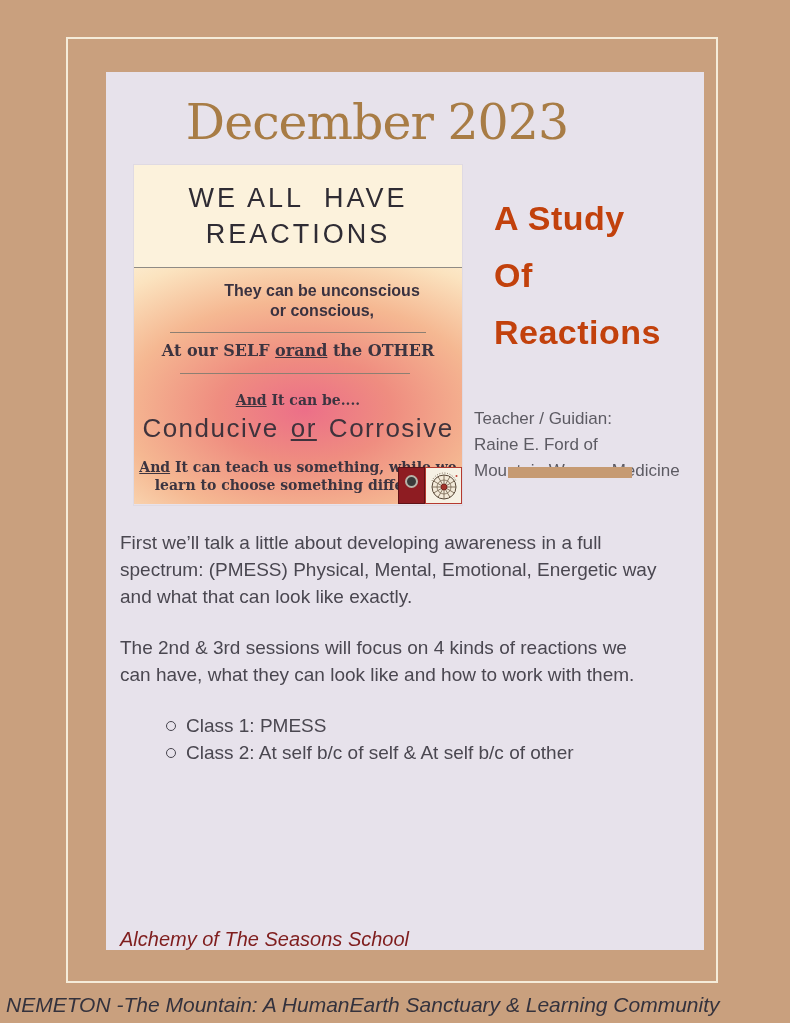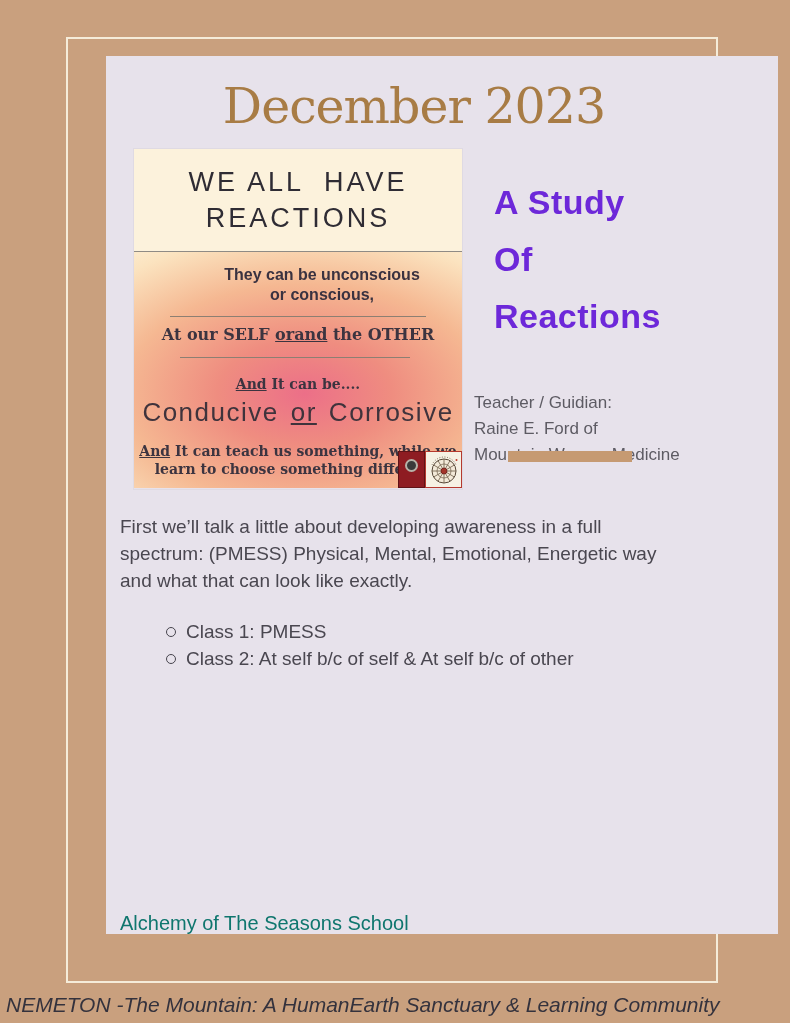--- a/index.html
+++ b/index.html
@@ -6,21 +6,21 @@
   html,body { background:#c9a07e; }
   .page {
     position:relative; width:790px; height:1023px; overflow:hidden;
     background:#c9a07e; font-family:"Liberation Sans", sans-serif;
   }
   .frame {
     position:absolute; left:66px; top:37px; width:652px; height:946px;
     border:2px solid #f5ecd9;
   }
   .card {
-    position:absolute; left:106px; top:56px; width:672px; height:878px;
+    position:absolute; left:106px; top:72px; width:598px; height:878px;
     background:#e7e2eb;
   }
   .month-title {
     position:absolute; top:22px; left:0; right:0;
     text-align:center; padding-right:56px;
     font-family:"DejaVu Serif", serif;
     font-size:49px; color:#a87c45; letter-spacing:-1px; white-space:pre;
   }
   
   .flyer {
@@ -59,21 +59,21 @@
     position:absolute; left:6px; top:7px; width:13px; height:13px; border-radius:50%;
     background:#3a3a3a; border:2px solid #b7b3a8;
   }
   .wheel {
     width:37px; height:37px; background:#f6f1e4; border:1px solid #b5392f;
     display:flex; align-items:center; justify-content:center;
   }
   
   .study-heading {
     position:absolute; left:388px; top:118px;
-    font-size:34px; font-weight:700; color:#6d28d9; line-height:57px;
+    font-size:34px; font-weight:700; color:#c2410c; line-height:57px;
     letter-spacing:0.5px; white-space:pre;
   }
   .teacher {
     position:absolute; left:368px; top:334px;
     font-size:17px; color:#5d5b63; line-height:26px; white-space:pre;
   }
   .bar { position:absolute; left:402px; top:395px; width:124px; height:11px; background:#c69a72; }
   
   .body-text {
     position:absolute; left:14px; top:438px; width:560px;
@@ -82,21 +82,21 @@
   .body-text p { white-space:pre-line; margin:0 0 21px 0; }
   .body-text p.tight { margin-bottom:24px;margin-top:19px; }
   .body-text ul { list-style:none; margin:3px 0 0 45px; padding:0; }
   .body-text li { position:relative; padding-left:21px; white-space:pre-line; }
   .body-text li::before {
     content:""; position:absolute; left:1px; top:9px; width:8px; height:8px;
     border:1.5px solid #47454e; border-radius:50%;
   }
   .alchemy {
     position:absolute; left:14px; top:856px;
-    font-size:20px; color:#0f766e;
+    font-style:italic; font-size:20px; color:#7f1d1d;
   }
   .collective {
     position:absolute; left:78px; top:960px;
     font-style:italic; font-size:20px; color:#3a3843;
   }
   .community {
     position:absolute; left:6px; top:993px;
     font-style:italic; font-size:21px; color:#34323d;
   }
 </style>
@@ -160,20 +160,22 @@
 Reactions</div>
     <div class="teacher">Teacher / Guidian:
 Raine E. Ford of
 Mountain Woman Medicine</div>
     <div class="bar"></div>
 
     <div class="body-text">
       <p class="tight">First we’ll talk a little about developing awareness in a full
 spectrum: (PMESS) Physical, Mental, Emotional, Energetic way
 and what that can look like exactly.</p>
+      <p class="tight">The 2nd &amp; 3rd sessions will focus on 4 kinds of reactions we
+can have, what they can look like and how to work with them.</p>
       <ul>
         <li>Class 1: PMESS</li>
         <li>Class 2: At self b/c of self &amp; At self b/c of other</li>
       </ul>
     </div>
 
     <div class="alchemy">Alchemy of The Seasons School</div>
   </div>
 
   <div class="community">NEMETON -The Mountain: A HumanEarth Sanctuary &amp; Learning Community</div>

